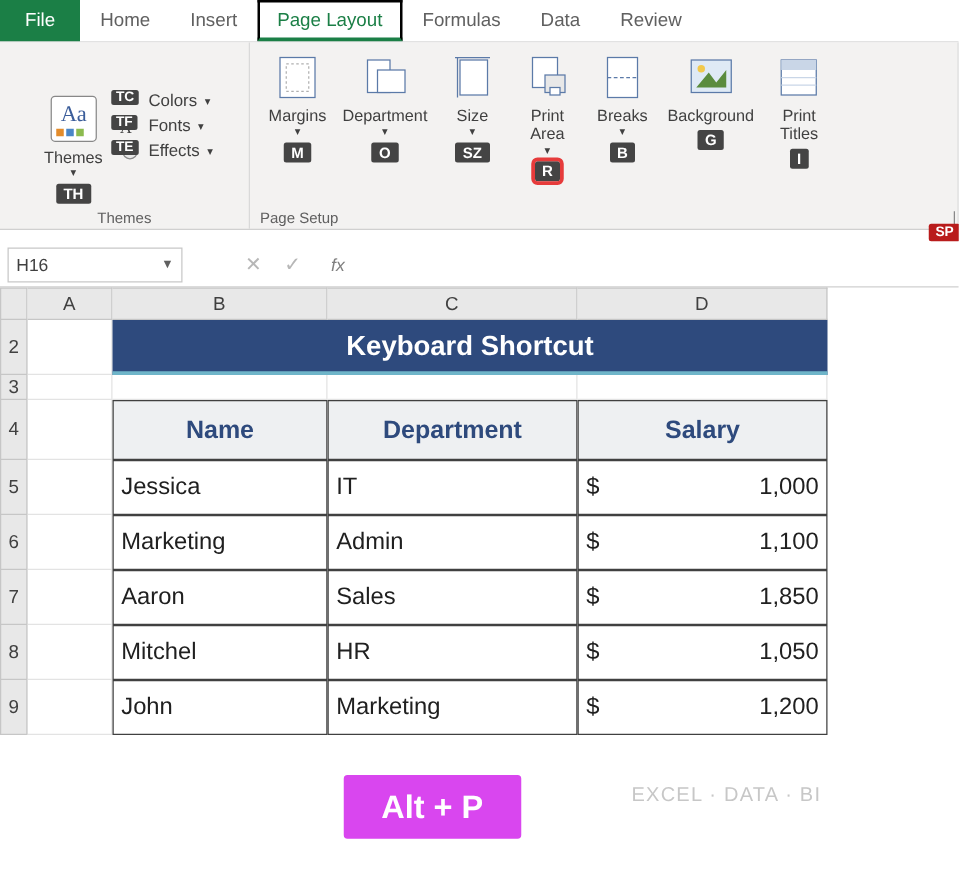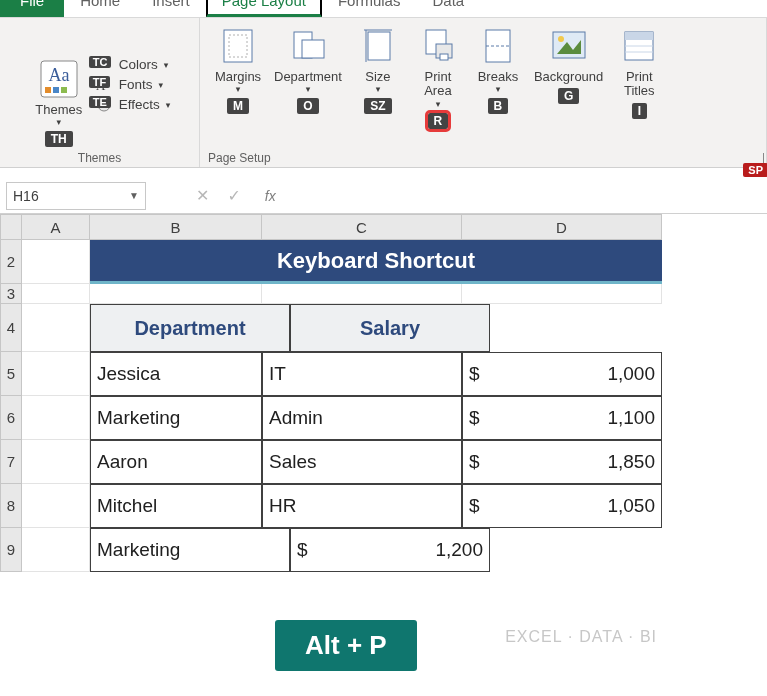--- a/index.html
+++ b/index.html
@@ -10,21 +10,21 @@
     background: #fff;
     width: 767px;
     height: 696px;
     overflow: hidden;
     position: relative;
   }
   
   .tabrow {
     display: flex;
     align-items: flex-end;
-    height: 18px;
+    height: 34px;
     padding-left: 0;
     border-bottom: 1px solid #d9d9d9;
     background: #fff;
   }
   .tabrow .tab {
     padding: 8px 16px 8px;
     font-size: 15px;
     color: #606060;
     cursor: pointer;
   }
@@ -298,21 +298,21 @@
   }
   .tdsal {
     justify-content: space-between;
   }
 
   
   .altp {
     position: absolute;
     left: 275px;
     top: 620px;
-    background: #0f766e;
+    background: #d946ef;
     color: #fff;
     font-size: 26px;
     font-weight: 600;
     padding: 10px 30px;
     border-radius: 3px;
   }
   
   .wmark {
     position: absolute;
     right: 110px;
@@ -331,20 +331,21 @@
 </head>
 <body>
 
 <div class="tabrow">
   <div class="tab file-tab">File</div>
   <div class="tab">Home</div>
   <div class="tab">Insert</div>
   <div class="tab active-tab">Page Layout</div>
   <div class="tab">Formulas</div>
   <div class="tab">Data</div>
+  <div class="tab">Review</div>
 </div>
 
 <div class="ribbon">
 
   <div class="group divider" style="width:200px;">
     <div class="themes-block">
       <div class="col-left">
         <div class="big-item" style="min-width:60px;">
           <span>
             <svg class="icon" viewBox="0 0 40 40">
@@ -535,20 +536,21 @@
 
       <div class="gridrow rh3">
         <div class="cell cA rh3"></div>
         <div class="cell cB rh3"></div>
         <div class="cell cC rh3"></div>
         <div class="cell cD rh3"></div>
       </div>
 
       <div class="gridrow rh4">
         <div class="cell cA rh4"></div>
+        <div class="thcell cB rh4">Name</div>
         <div class="thcell cC rh4">Department</div>
         <div class="thcell cD rh4">Salary</div>
       </div>
 
       <div class="gridrow rh5">
         <div class="cell cA rh5"></div>
         <div class="tdcell cB rh5">Jessica</div>
         <div class="tdcell cC rh5">IT</div>
         <div class="tdcell tdsal cD rh5">
             <span>$</span>
@@ -577,20 +579,21 @@
         <div class="cell cA rh8"></div>
         <div class="tdcell cB rh8">Mitchel</div>
         <div class="tdcell cC rh8">HR</div>
         <div class="tdcell tdsal cD rh8">
             <span>$</span>
             <span>1,050</span>
           </div>
       </div>
       <div class="gridrow rh9">
         <div class="cell cA rh9"></div>
+        <div class="tdcell cB rh9">John</div>
         <div class="tdcell cC rh9">Marketing</div>
         <div class="tdcell tdsal cD rh9">
             <span>$</span>
             <span>1,200</span>
           </div>
       </div>
     </div>
   </div>
 </div>
 

